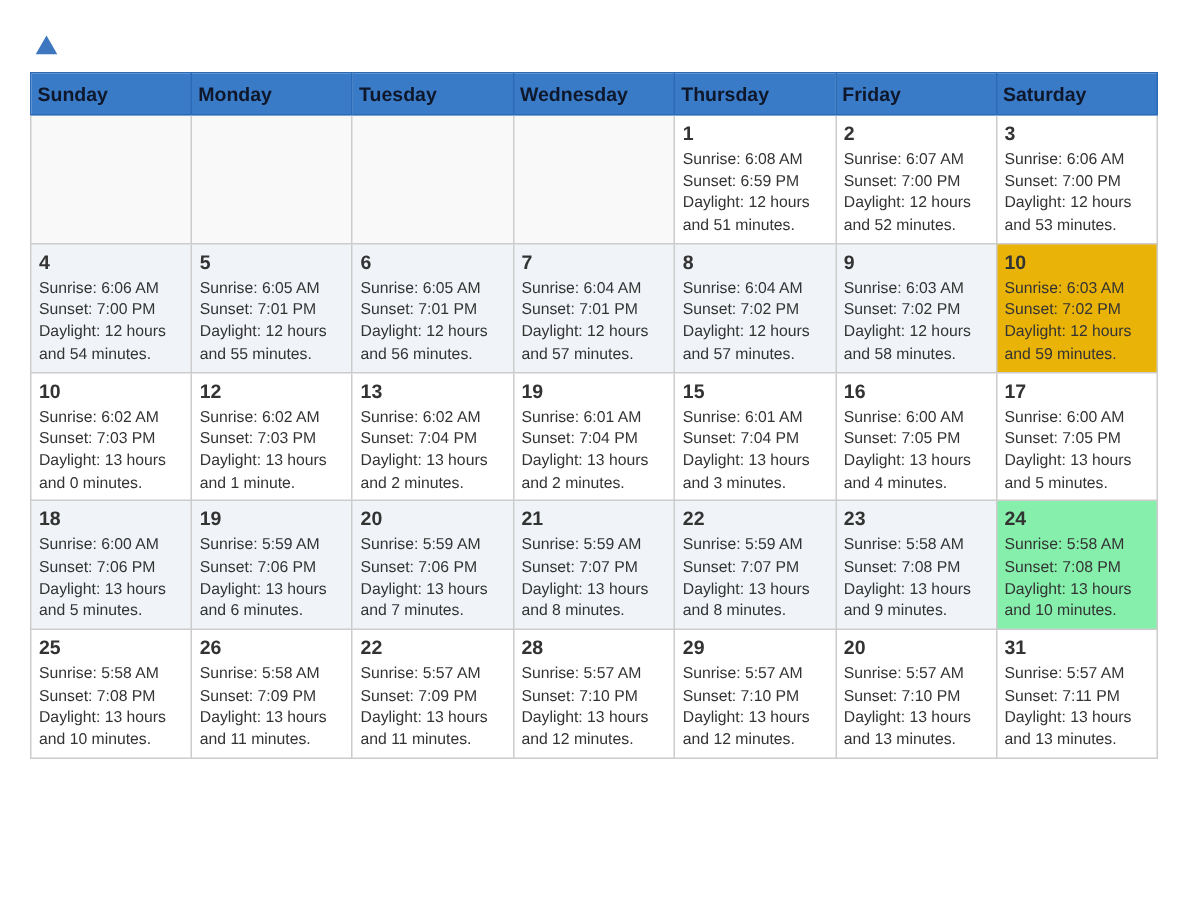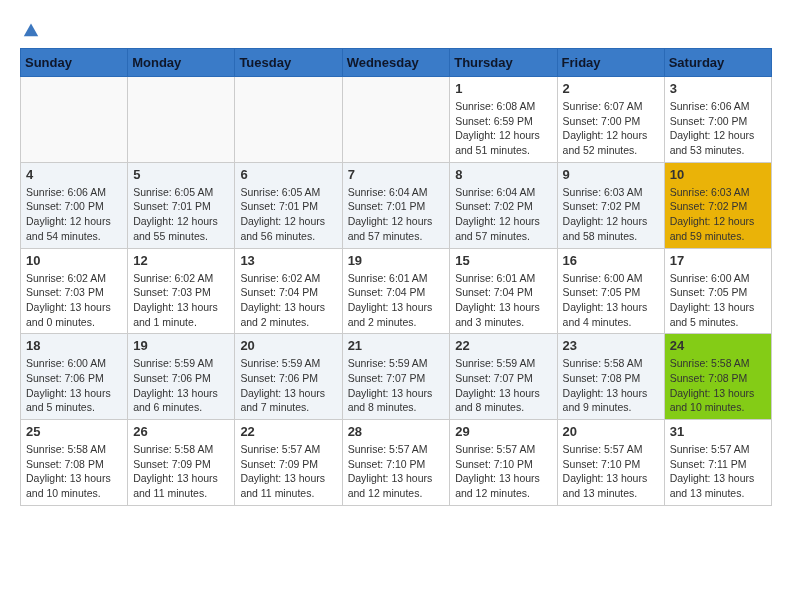--- a/index.html
+++ b/index.html
@@ -217,21 +217,21 @@
           <div class="day-info">Sunrise: 5:59 AM<br>Sunset: 7:07 PM<br>Daylight: 13 hours<br>and 8 minutes.</div>
         </td>
         <td style="background: rgb(240, 244, 248);">
           <span class="day-number">22</span>
           <div class="day-info">Sunrise: 5:59 AM<br>Sunset: 7:07 PM<br>Daylight: 13 hours<br>and 8 minutes.</div>
         </td>
         <td style="background: rgb(240, 244, 248);">
           <span class="day-number">23</span>
           <div class="day-info">Sunrise: 5:58 AM<br>Sunset: 7:08 PM<br>Daylight: 13 hours<br>and 9 minutes.</div>
         </td>
-        <td style="background: #84cc16;">
+        <td style="background: #86efac;">
           <span class="day-number">24</span>
           <div class="day-info">Sunrise: 5:58 AM<br>Sunset: 7:08 PM<br>Daylight: 13 hours<br>and 10 minutes.</div>
         </td>
       </tr>
       <tr>
         <td>
           <span class="day-number">25</span>
           <div class="day-info">Sunrise: 5:58 AM<br>Sunset: 7:08 PM<br>Daylight: 13 hours<br>and 10 minutes.</div>
         </td>
         <td>

